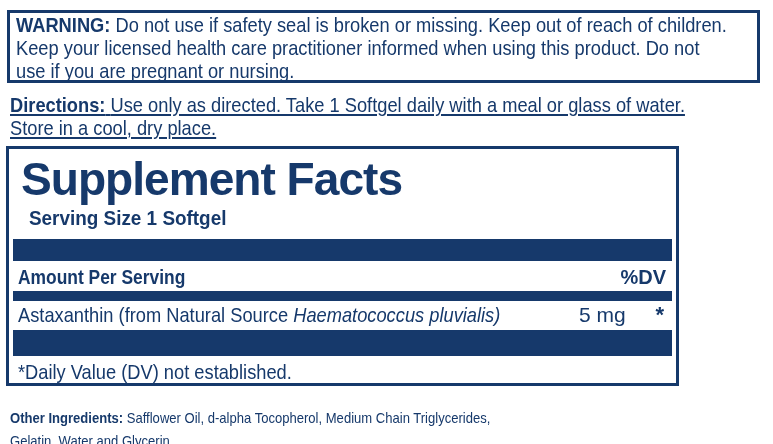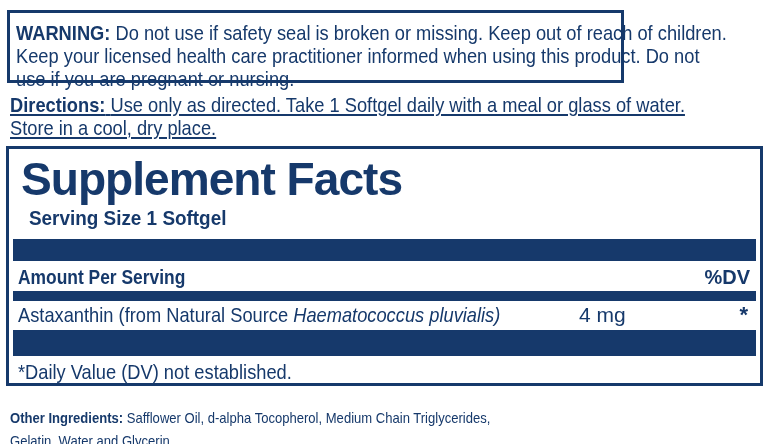--- a/index.html
+++ b/index.html
@@ -15,35 +15,35 @@
   .cond {
     display: inline-block;
     transform: scaleX(0.87);
     transform-origin: 0 0;
     white-space: nowrap;
   }
   .line { display: block; }
 
   
   .warning-box {
-    position: absolute; left: 7px; top: 10px; width: 617px; height: 73px;
+    position: absolute; left: 7px; top: 10px; width: 753px; height: 73px;
     border: 3px solid var(--navy);
-    padding: 8px 6px;
+    padding: 0 6px;
     font-size: 21px; line-height: 23px;
   }
 
   
   .directions {
     position: absolute; left: 10px; top: 93px; width: 760px;
     font-size: 21px; line-height: 23px; text-decoration: underline;
   }
 
   
   .sf-panel {
-    position: absolute; left: 6px; top: 146px; width: 757px; height: 240px;
+    position: absolute; left: 6px; top: 146px; width: 673px; height: 240px;
     border: 3px solid var(--navy);
   }
   .sf-title {
     position: absolute; left: 12px; top: 8px;
     font-size: 47px; line-height: 44px; font-weight: bold; letter-spacing: -1px;
     transform: scaleX(0.98); transform-origin: 0 0; white-space: nowrap;
   }
   .sf-serving {
     position: absolute; left: 9px; top: 57px;
     font-size: 21px; font-weight: bold;
@@ -108,21 +108,21 @@
       <span class="dv-col">%DV</span>
     </div>
 
     <div class="bar bar-med"></div>
 
     <div class="sf-row">
       <span class="cond">
         <span>Astaxanthin (from Natural Source</span>
         <span class="i">Haematococcus pluvialis)</span>
       </span>
-      <span class="amount">4 mg</span>
+      <span class="amount">5 mg</span>
       <span class="dv b">*</span>
     </div>
 
     <div class="bar bar2"></div>
 
     <div class="sf-footnote cond">*Daily Value (DV) not established.</div>
   </div>
 
   <div class="other-ingredients">
     <div class="line cond">

